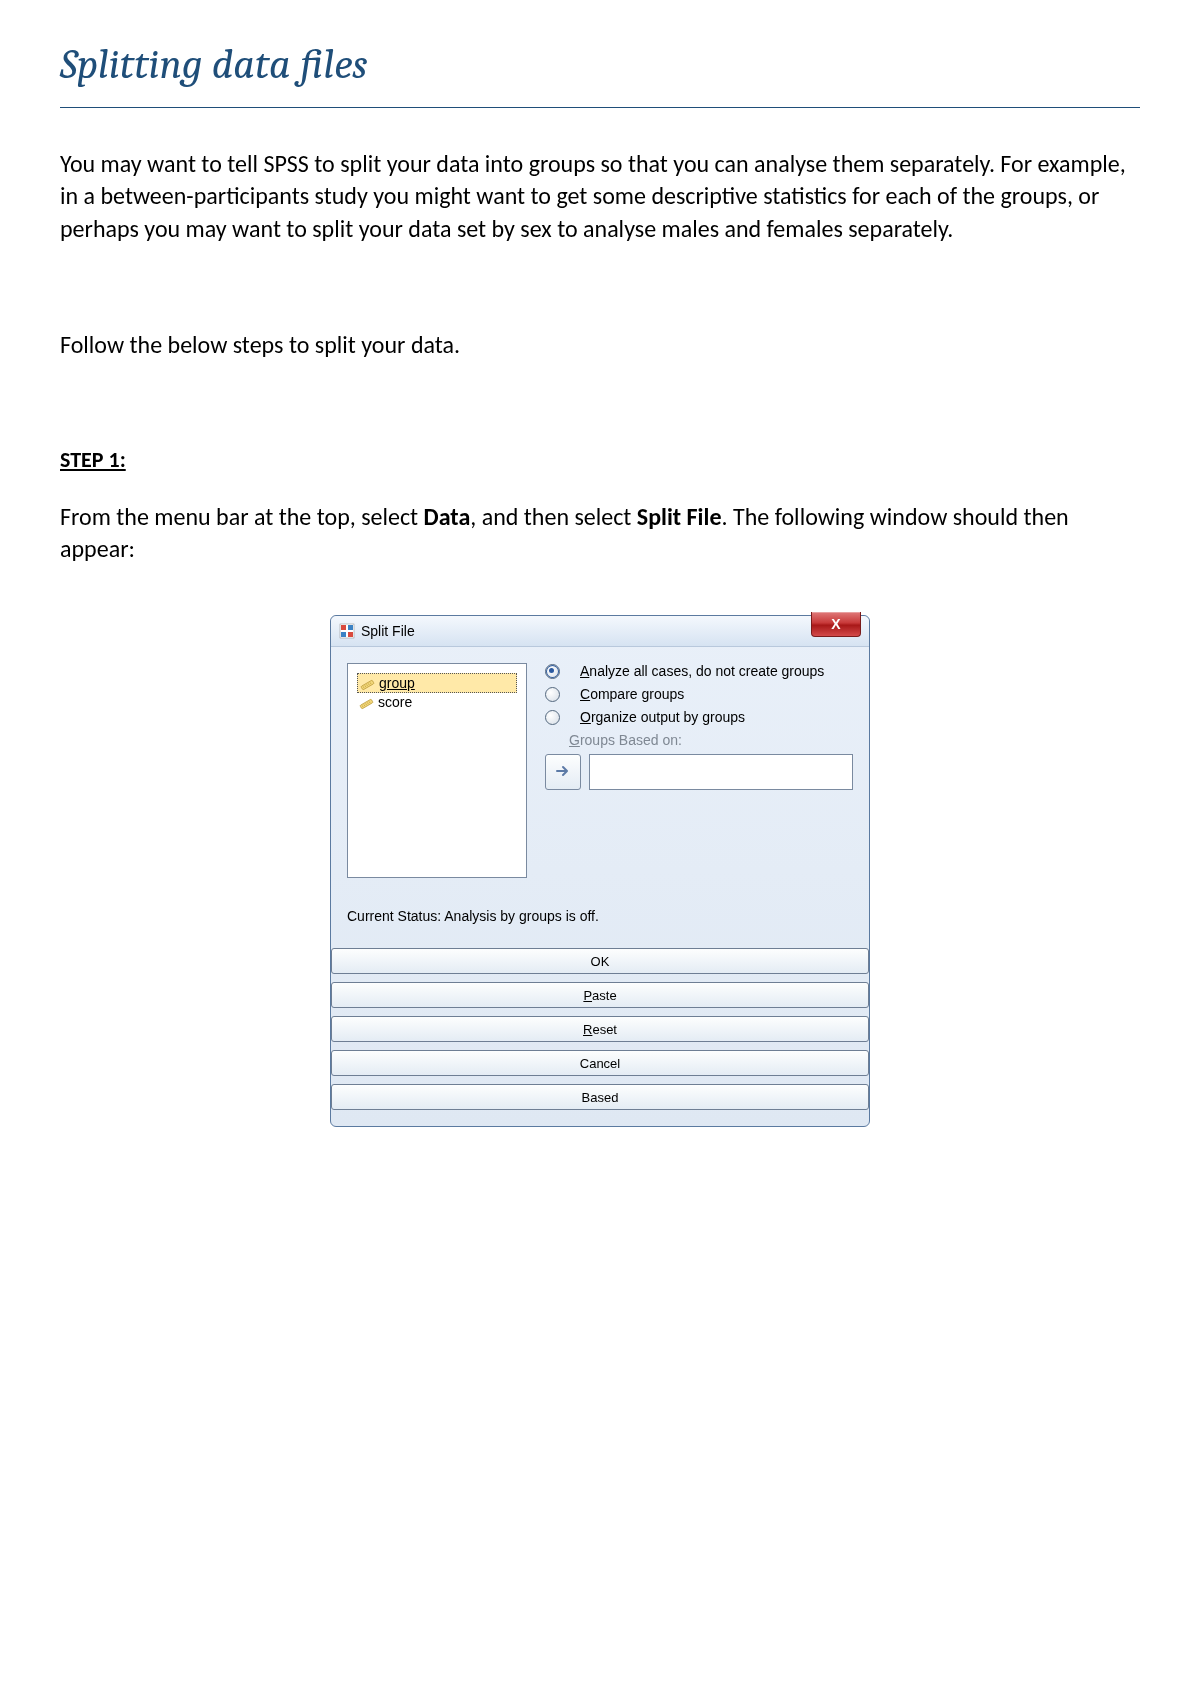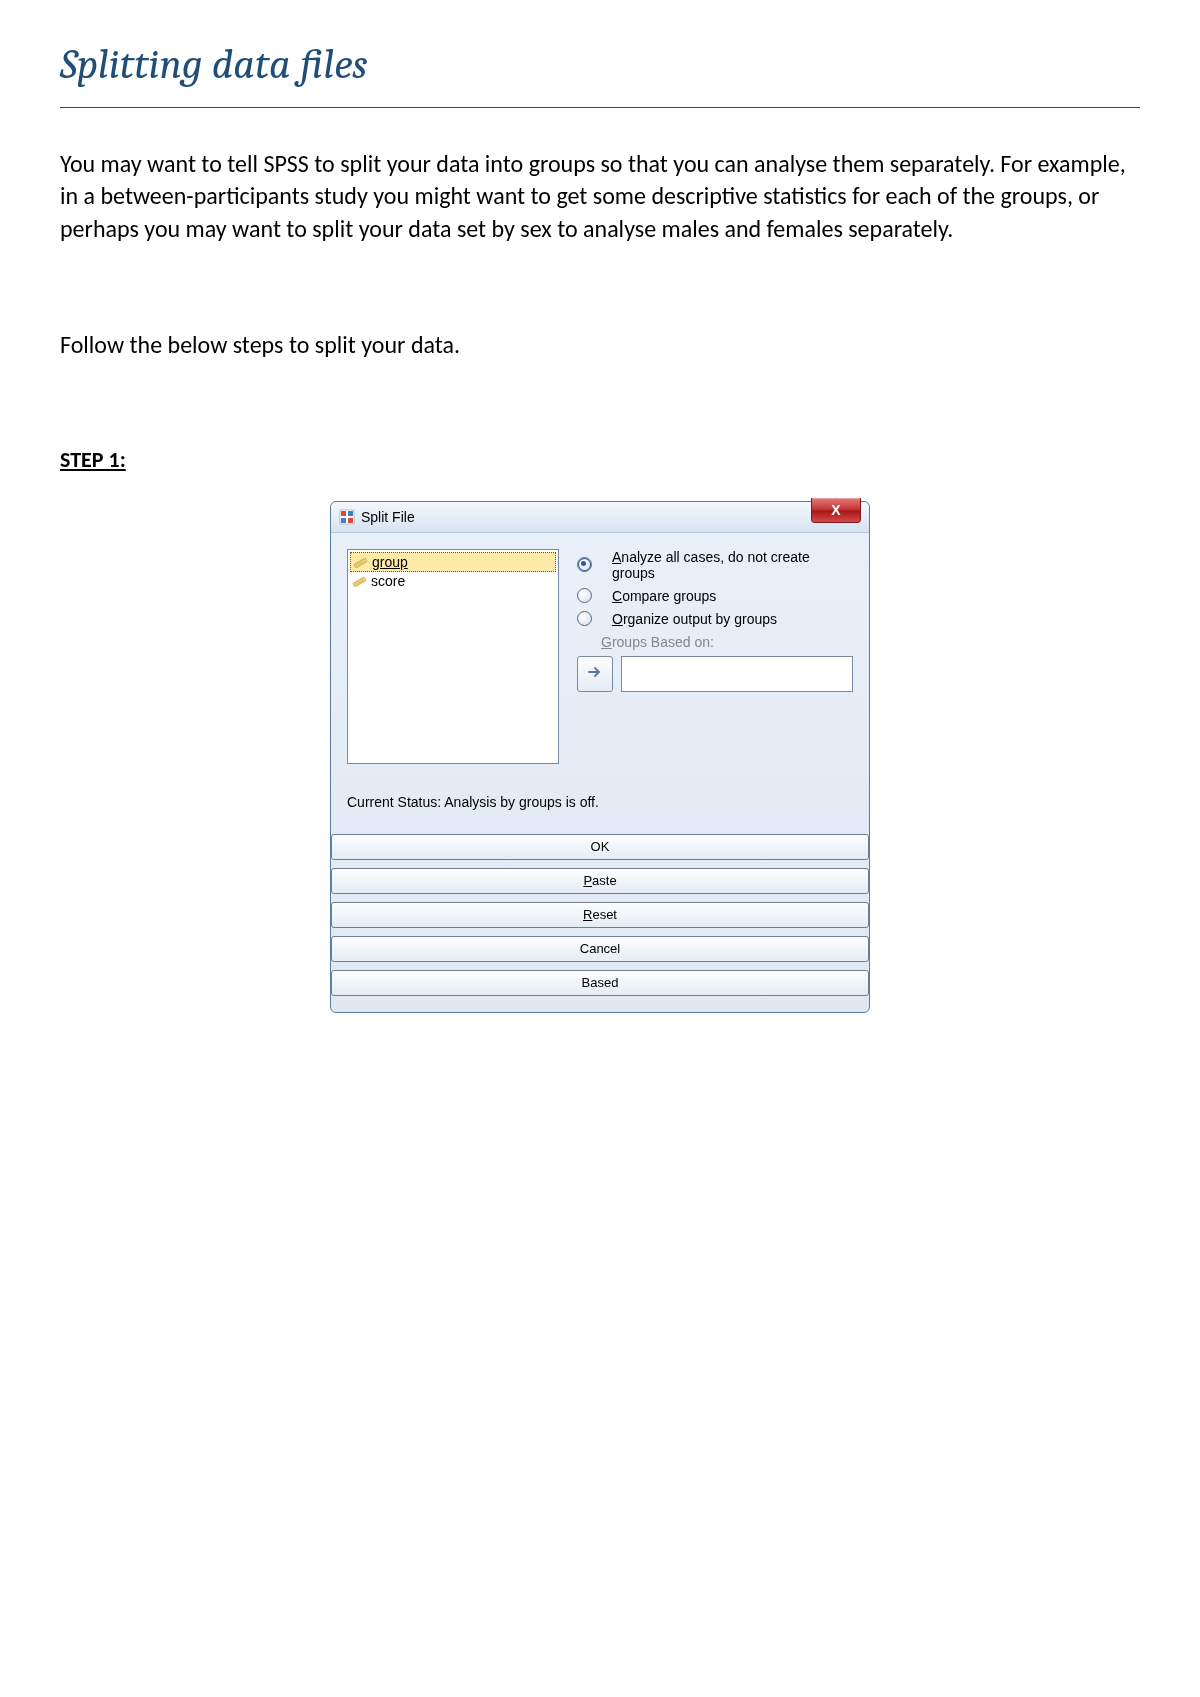--- a/index.html
+++ b/index.html
@@ -109,26 +109,26 @@
     box-shadow: inset 0 1px 0 rgba(255,255,255,0.3);
   }
   .dialog-body {
     padding: 16px 16px 8px 16px;
   }
   .cols {
     display: flex;
     gap: 18px;
   }
   .varlist {
-    width: 212px;
+    width: 180px;
     height: 215px;
     background: #fff;
     border: 1px solid #7a8aa0;
     box-sizing: border-box;
-    padding: 2px;
+    padding: 9px;
   }
   .var-item {
     display: flex;
     align-items: center;
     gap: 4px;
     font-size: 14px;
     padding: 1px 2px;
   }
   .var-item.selected {
     background: #ffe9a8;
@@ -253,20 +253,23 @@
   <p class="para">You may want to tell SPSS to split your data into groups so that you can analyse them separately.  For example, in a between-participants study you might want to get some descriptive statistics for each of the groups, or perhaps you may want to split your data set by sex to analyse males and females separately.</p>
 
   <div class="spacer"></div>
 
   <p class="para">Follow the below steps to split your data.</p>
 
   <div class="spacer"></div>
 
   <p class="step-heading">STEP 1:</p>
 
+  <p class="step-body">
+    <span>From the menu bar at the top, select </span><b>Data</b><span>, and then select </span><b>Split File</b><span>.  The following window should then appear:</span>
+  </p>
 
   <div class="dialog-wrap">
     <div class="dialog">
       <div class="titlebar">
         <span class="app-icon">
           <svg viewBox="0 0 16 16" width="16" height="16">
             <rect x="1" y="1" width="14" height="14" fill="#fff" stroke="#888" stroke-width="0.5"></rect>
             <rect x="2" y="2" width="5" height="5" fill="#d94a3d"></rect>
             <rect x="9" y="2" width="5" height="5" fill="#3b82c4"></rect>
             <rect x="2" y="9" width="5" height="5" fill="#3b82c4"></rect>

